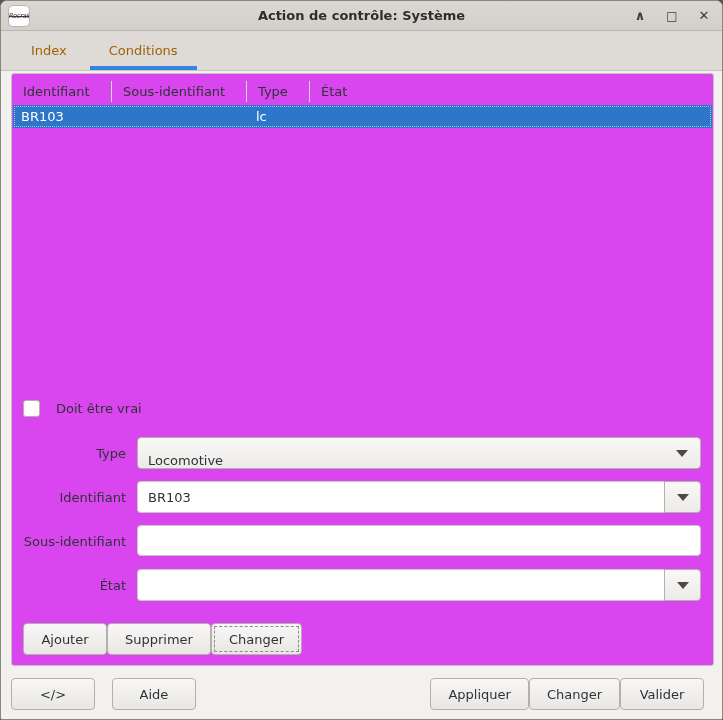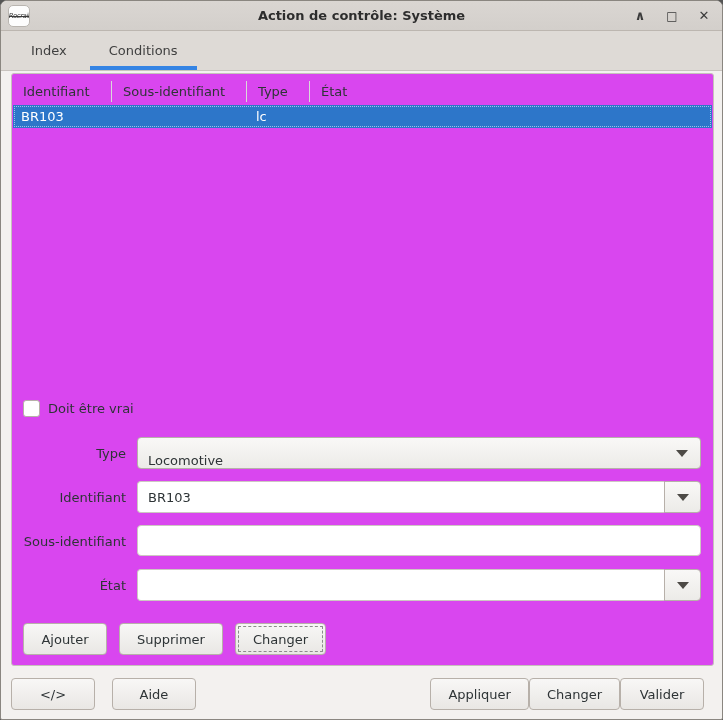--- a/index.html
+++ b/index.html
@@ -61,21 +61,21 @@
     height: 40px;
     background: #dedad6;
     border-bottom: 1px solid #c8c3be;
     display: flex; align-items: stretch;
     padding-left: 9px;
   }
   .tab {
     position: relative;
     display: flex; align-items: center;
     padding: 0 21px;
-    color: #404040;
+    color: #a16207;
     cursor: default;
   }
   .tab.active::after {
     content: "";
     position: absolute; left: 2px; right: 2px; bottom: 0;
     height: 4px;
     background: #3584e4;
   }
   
   .panel {
@@ -104,21 +104,21 @@
   }
   .trow.selected {
     background: #2d76c9;
     color: #ffffff;
     outline: 1px dotted #9dc1ea;
     outline-offset: -2px;
   }
   
   .check-row {
     position: absolute; left: 11px; top: 326px;
-    display: flex; align-items: center; gap: 8px;
+    display: flex; align-items: center; gap: 16px;
   }
   .checkbox {
     width: 17px; height: 17px;
     background: #fff;
     border: 1px solid #b7b0a9;
     border-radius: 3px;
   }
   
   .form-row {
     position: absolute; left: 0; right: 12px;
@@ -175,21 +175,21 @@
     border: 1px solid #b7b0a9;
     border-radius: 4px;
     background: linear-gradient(#f8f7f6, #e9e7e4);
     color: #2e3436; font-size: 13px;
     font-family: inherit;
     cursor: default;
   }
   .btn.focused { outline: 1px dashed #8b8b8b; outline-offset: -4px; }
   .list-btns {
     position: absolute; left: 11px; top: 549px;
-    display: flex; gap: 12px;
+    display: flex; 
   }
   .list-btns .btn { min-width: 84px; }
   
   .bottom-bar {
     position: absolute; left: 10px; right: 18px; top: 677px;
     display: flex; align-items: center;
   }
   .bottom-left { display: flex; gap: 17px; }
   .bottom-right { display: flex; margin-left: auto; }
   .bottom-bar .btn { min-width: 84px; }

